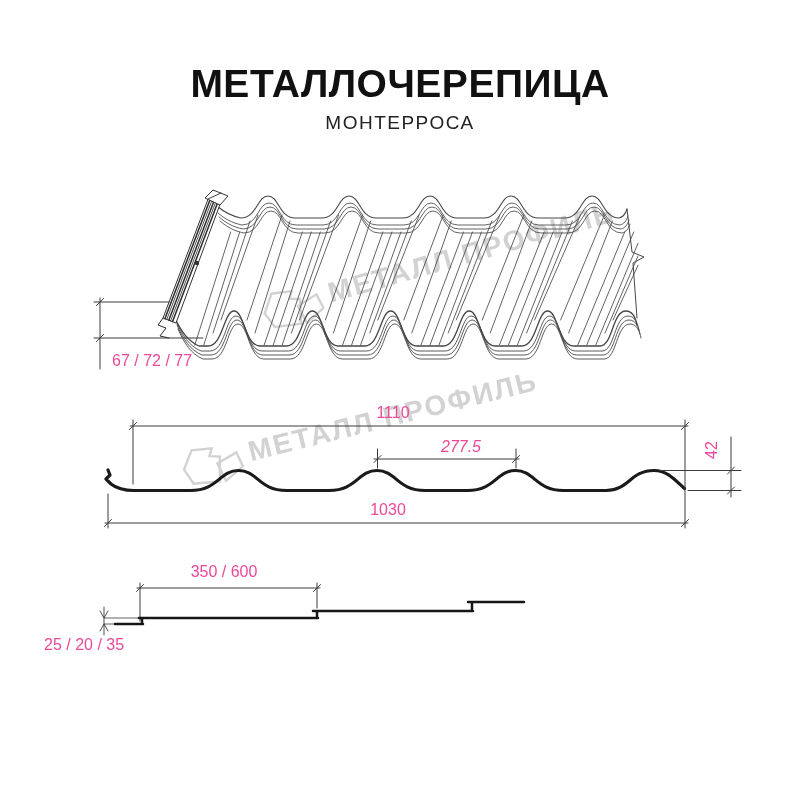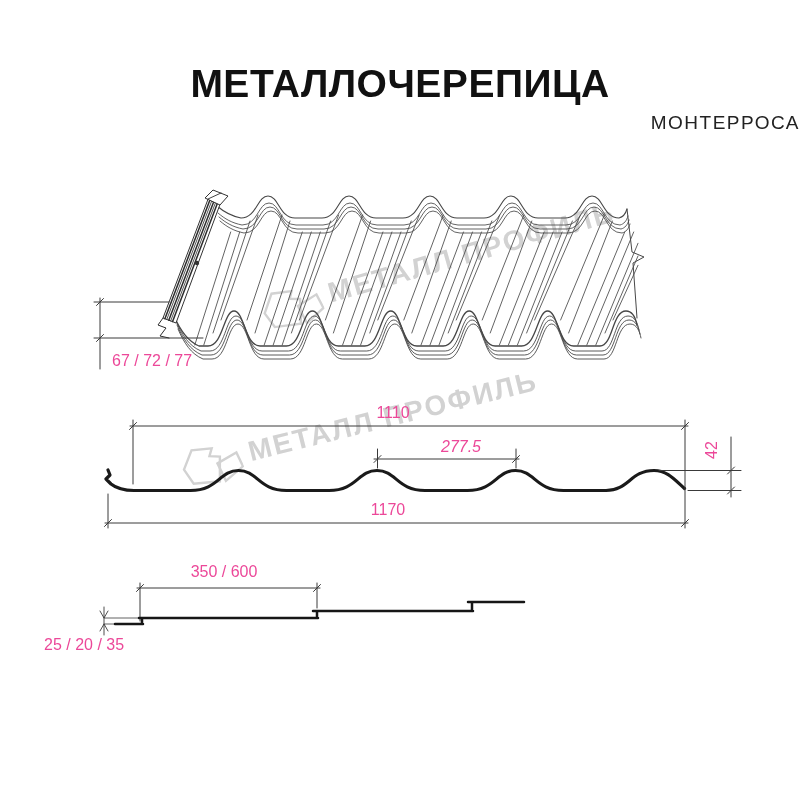--- a/index.html
+++ b/index.html
@@ -1,20 +1,20 @@
 <!DOCTYPE html>
 <html><head>
 <meta charset="utf-8">
 <style>
   html,body{margin:0;padding:0;background:#fff;}
   .page{position:relative;width:800px;height:800px;background:#fff;overflow:hidden;
         font-family:"Liberation Sans",sans-serif;}
   .title{position:absolute;left:0;top:62px;width:800px;text-align:center;
          font-size:39px;font-weight:bold;letter-spacing:0.5px;color:#111;}
-  .subtitle{position:absolute;left:0;top:112px;width:800px;text-align:right;
+  .subtitle{position:absolute;left:0;top:112px;width:800px;text-align:center;
          font-size:19px;font-weight:normal;letter-spacing:1.5px;color:#222;}
   .dim-label{position:absolute;font-size:16px;color:#ec4899;white-space:nowrap;}
   .centered{transform:translateX(-50%);}
   .rot90{transform:rotate(-90deg);transform-origin:center center;}
   .wm{position:absolute;display:flex;align-items:flex-end;white-space:nowrap;
       color:#d2d2d2;font-weight:bold;font-size:28px;letter-spacing:2px;}
   .wm .wm-text{display:inline-block;transform:translateY(-10px);margin-left:8px;}
   .wm1{left:256px;top:294px;transform:rotate(-16deg);transform-origin:0 0;}
   .wm2{left:176px;top:450px;transform:rotate(-14deg);transform-origin:0 0;}
   svg{display:block;}
@@ -149,16 +149,16 @@
       </g>
   </svg>
 
   <div class="title">МЕТАЛЛОЧЕРЕПИЦА</div>
   <div class="subtitle">МОНТЕРРОСА</div>
 
   <div class="dim-label" style="left:112px;top:352px;">67 / 72 / 77</div>
   <div class="dim-label centered" style="left:393px;top:404px;">1110</div>
   <div class="dim-label centered" style="left:461px;top:438px;font-style:italic;">277.5</div>
   <div class="dim-label rot90" style="left:703px;top:441px;">42</div>
-  <div class="dim-label centered" style="left:388px;top:501px;">1170</div>
+  <div class="dim-label centered" style="left:388px;top:501px;">1030</div>
   <div class="dim-label centered" style="left:224px;top:563px;">350 / 600</div>
   <div class="dim-label" style="left:44px;top:636px;">25 / 20 / 35</div>
 </div>
 
 </body></html>

